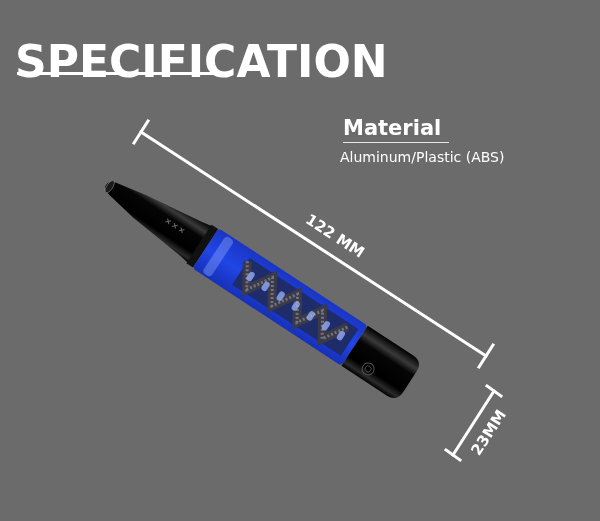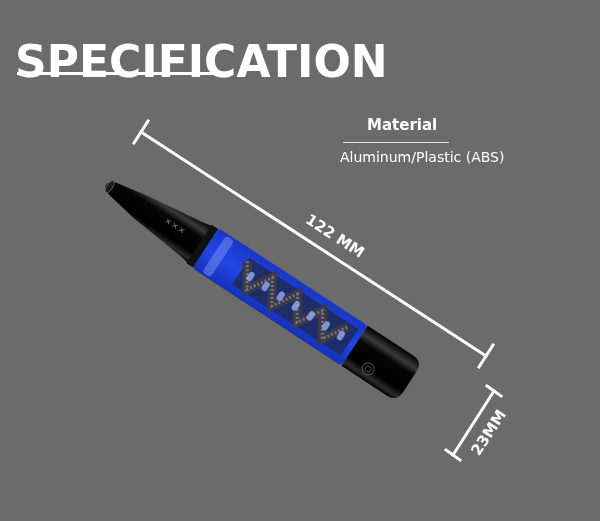--- a/index.html
+++ b/index.html
@@ -1,19 +1,19 @@
 <!DOCTYPE html>
 <html><head>
 <meta charset="utf-8">
 <style>
   html, body { margin: 0; padding: 0; }
   body { width: 600px; height: 521px; background: #6b6b6b; position: relative; overflow: hidden; font-family: "DejaVu Sans", sans-serif; }
   .title { position: absolute; left: 15px; top: 16px; color: #ffffff; font-family: "DejaVu Sans", sans-serif; font-weight: bold; font-size: 44px; letter-spacing: 0px; line-height: 1; transform: scaleX(1.0); transform-origin: left; margin-top: 24px; }
   .title-underline { position: absolute; left: 17px; top: 72px; width: 208px; height: 3px; background: #ffffff; }
-  .mat-heading { position: absolute; left: 343px; top: 118px; color: #ffffff; font-weight: bold; font-size: 15px; line-height: 1; margin-left: 24px; }
+  .mat-heading { position: absolute; left: 343px; top: 118px; color: #ffffff; font-weight: bold; font-size: 21px; line-height: 1; }
   .mat-underline { position: absolute; left: 343px; top: 142px; width: 106px; height: 1px; background: #e6e6e6; }
   .mat-value { position: absolute; left: 340px; top: 150px; color: #ffffff; font-size: 14px; line-height: 1; }
   svg.art { position: absolute; left: 0; top: 0; }
   .dim-label { position: absolute; color: #ffffff; font-weight: bold; font-size: 15px; line-height: 1; white-space: nowrap; transform-origin: left top; }
 </style>
 </head>
 <body>
 
 <div class="title">SPECIFICATION</div>
 <div class="title-underline"></div>

